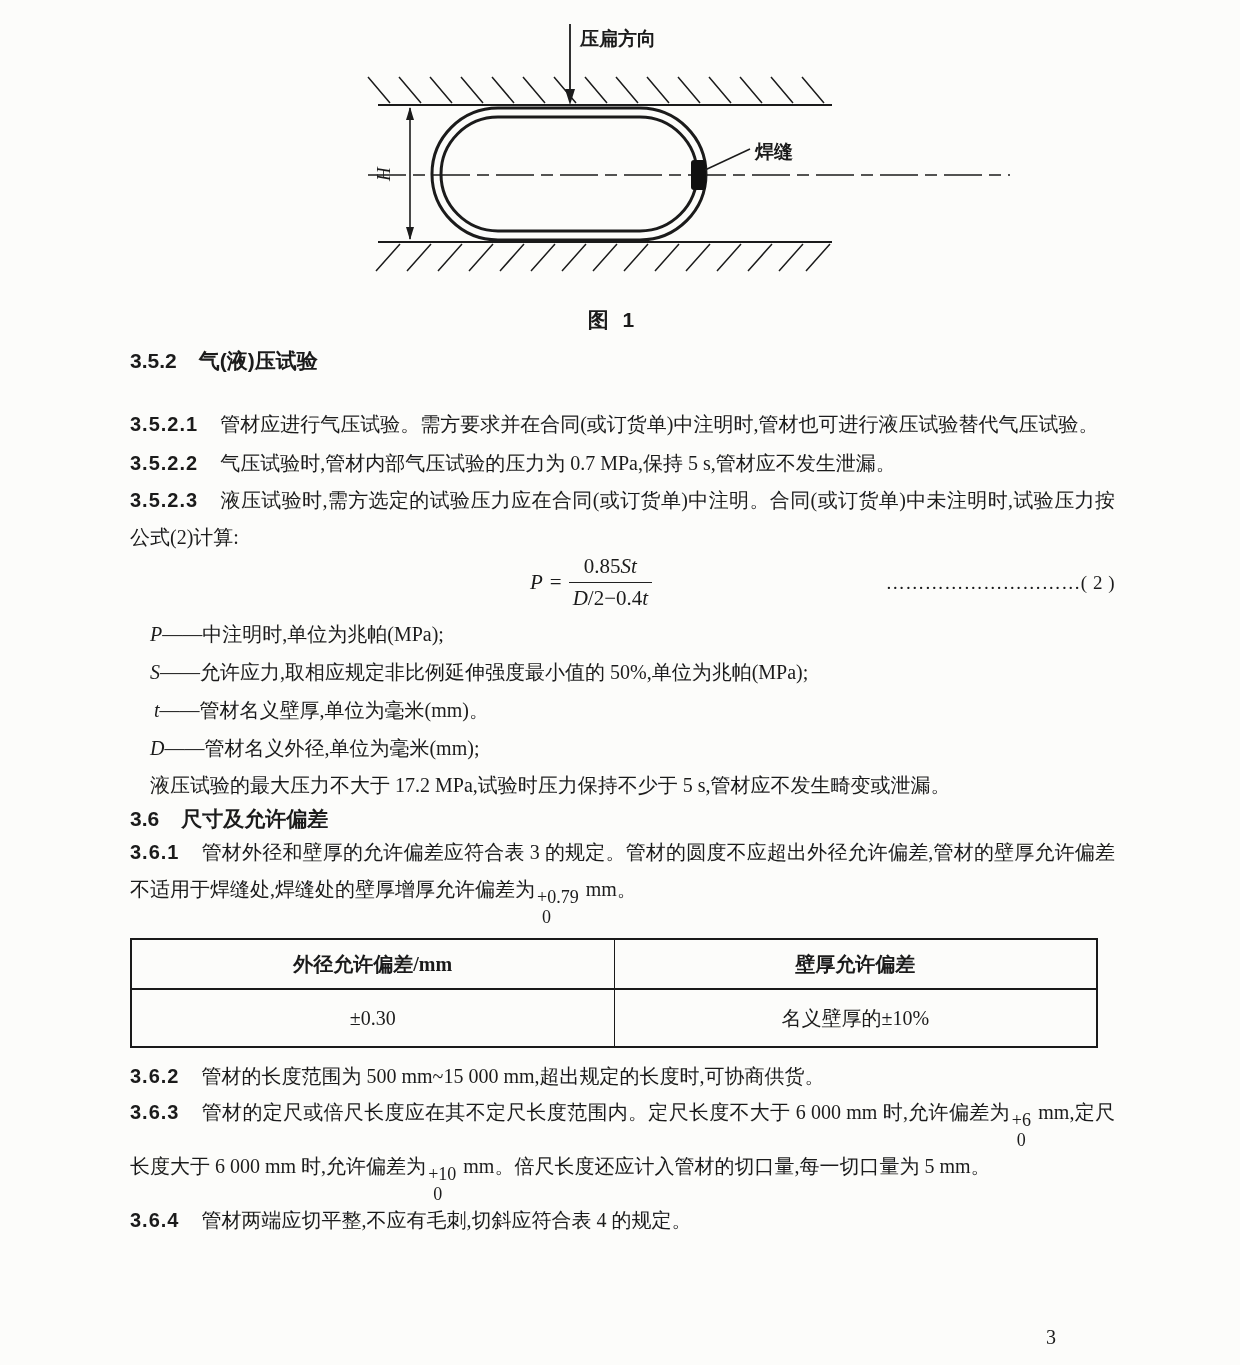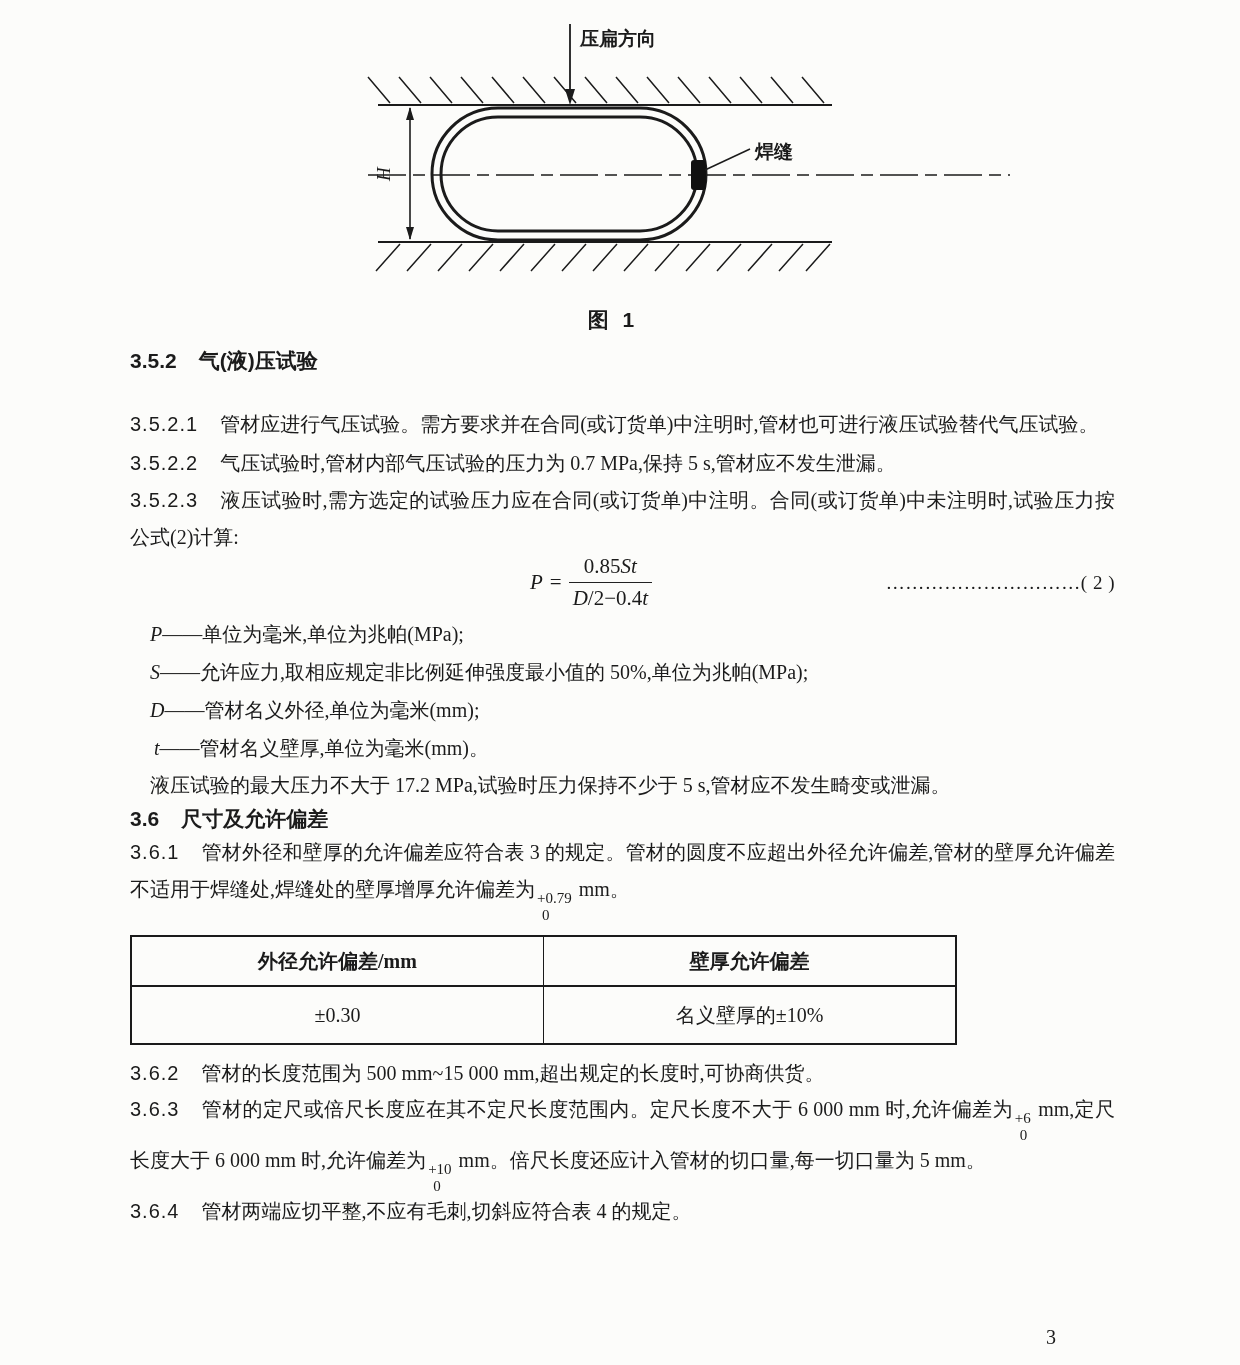--- a/index.html
+++ b/index.html
@@ -9,50 +9,50 @@
 
   
   .fig-svg{position:absolute;left:360px;top:18px;}
   .fig-caption{position:absolute;left:360px;top:306px;width:506px;text-align:center;
        font:bold 21px "Liberation Sans","DejaVu Sans",sans-serif;letter-spacing:4px;}
 
   
   .text-col{position:absolute;left:130px;top:348px;width:985px;
        font-size:20px;line-height:37px;text-align:justify;}
   .sec-head{font:bold 21px/26px "Liberation Sans","DejaVu Sans",sans-serif;text-align:left;}
-  .clause-num{font-family:"Liberation Sans","DejaVu Sans",sans-serif;font-weight:normal;letter-spacing:1px;}
+  .clause-num{font-family:"Liberation Sans","DejaVu Sans",sans-serif;font-weight:bold;letter-spacing:1px;}
   .gap{display:inline-block;width:22px;}
   .p{margin:0;}
   .mt32{margin-top:32px;} .mt14{margin-top:2px;}
   .mt10{margin-top:10px;} .mt2{margin-top:2px;}
   .indent1{padding-left:20px;}
   .defs .sym{font-style:italic;}
   .def-line{line-height:38px;}
 
   
   .formula-row{display:flex;align-items:center;margin:-2px 0 4px 0;line-height:normal;}
   .feq{margin-left:400px;display:inline-flex;align-items:center;font-size:21px;}
   .feq i{font-style:italic;text-align:center;}
   .eqs{margin:0 7px;}
   .frac{display:inline-flex;flex-direction:column;text-align:center;}
   .fnum{padding:0 8px 3px;border-bottom:1.7px solid #222;}
   .fden{padding:3px 4px 0;}
   .fdots{margin-left:auto;font-size:19px;letter-spacing:0.5px;white-space:nowrap;}
 
   
   .stack{display:inline-flex;flex-direction:column;align-items:flex-start;
-         vertical-align:-7px;line-height:1;font-size:15px;margin:0 2px;}
+         vertical-align:-7px;line-height:1;font-size:18px;margin:0 2px;}
   .stack span{display:block;}
   .stack .sub{margin-top:2px;padding-left:5px;}
 
   
   .tbl-caption{margin-top:12px;text-align:center;
        font:bold 20px/28px "Liberation Sans","DejaVu Sans",sans-serif;}
   .tbl-caption .cap-gap{display:inline-block;width:18px;}
-  table.std{margin-top:12px;width:827px;border-collapse:collapse;table-layout:fixed;}
+  table.std{margin-top:12px;width:968px;border-collapse:collapse;table-layout:fixed;}
   table.std th,table.std td{border:1.5px solid #1a1a1a;text-align:center;font-weight:normal;
        font-size:20px;padding:0;}
   table.std th{height:48px;font-weight:bold;}
   table.std td{height:56px;}
   table.std{border:2.5px solid #1a1a1a;}
   table.std tr.hdr th{border-bottom:2px solid #1a1a1a;border-top:2.5px solid #1a1a1a;}
 
   .page-num{position:absolute;left:1046px;top:1326px;font-size:20px;}
 </style>
 </head>
@@ -114,24 +114,24 @@
         <span class="frac">
           <span class="fnum"><span>0.85</span><i>St</i></span>
           <span class="fden"><i>D</i><span>/2−0.4</span><i>t</i></span>
         </span>
       </span>
       <span class="fdots"><span>…………………………</span><span>( 2 )</span></span>
     </div>
 
 
     <div class="defs indent1">
-      <div class="def-line"><span class="sym">P</span><span>——</span><span>单位为毫米,单位为兆帕(MPa);</span></div>
+      <div class="def-line"><span class="sym">P</span><span>——</span><span>中注明时,单位为兆帕(MPa);</span></div>
       <div class="def-line"><span class="sym">S</span><span>——</span><span>允许应力,取相应规定非比例延伸强度最小值的 50%,单位为兆帕(MPa);</span></div>
+      <div class="def-line"><span class="sym" style="padding-left:4px;">t</span><span>——</span><span>管材名义壁厚,单位为毫米(mm)。</span></div>
       <div class="def-line"><span class="sym">D</span><span>——</span><span>管材名义外径,单位为毫米(mm);</span></div>
-      <div class="def-line"><span class="sym" style="padding-left:4px;">t</span><span>——</span><span>管材名义壁厚,单位为毫米(mm)。</span></div>
     </div>
 
     <p class="p indent1">液压试验的最大压力不大于 17.2 MPa,试验时压力保持不少于 5 s,管材应不发生畸变或泄漏。</p>
 
     <div class="sec-head mt14">
       <span>3.6</span><span class="gap"></span><span>尺寸及允许偏差</span>
     </div>
 
     <p class="p mt14">
       <span class="clause-num">3.6.1</span><span class="gap"></span><span>管材外径和壁厚的允许偏差应符合表 3 的规定。管材的圆度不应超出外径允许偏差,管材的壁厚允许偏差不适用于焊缝处,焊缝处的壁厚增厚允许偏差为</span><span class="stack">

